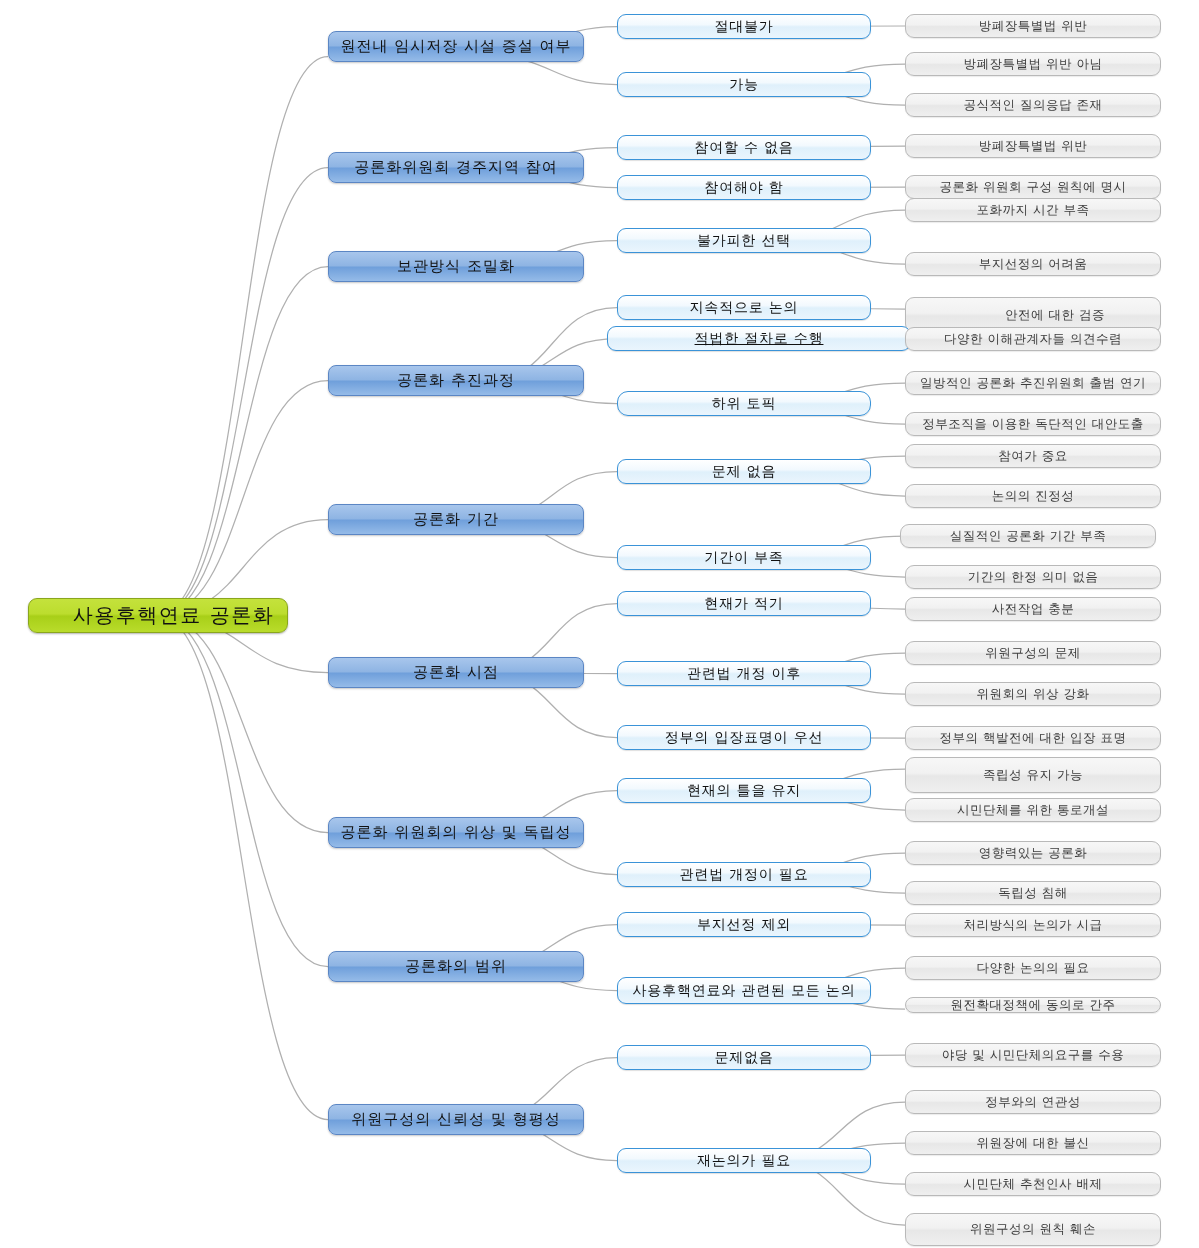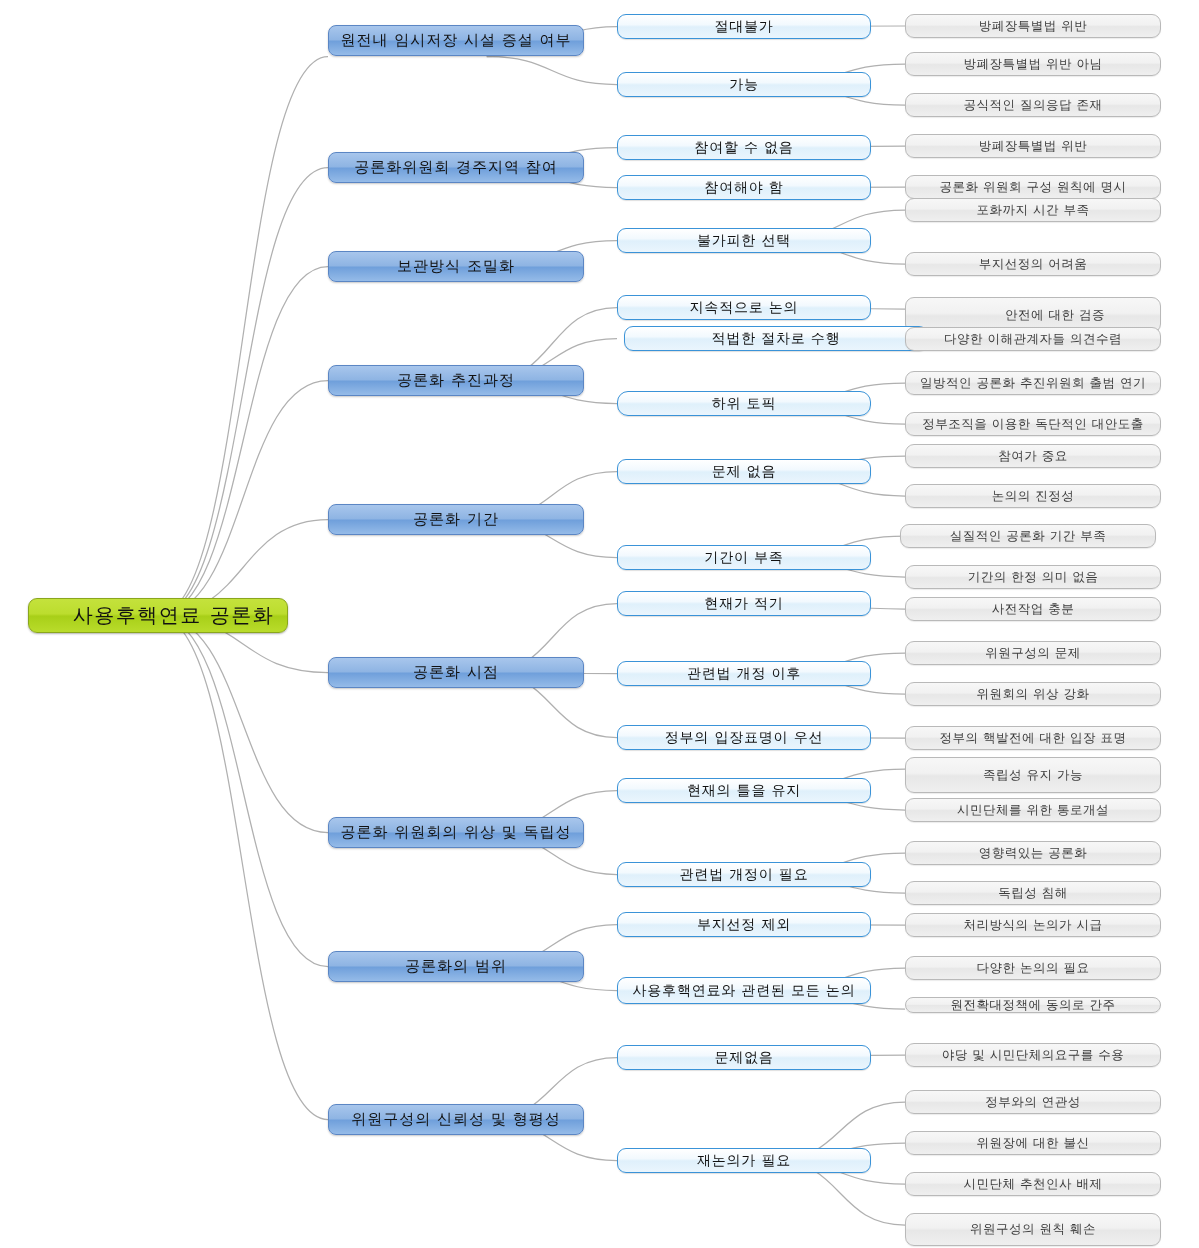--- a/index.html
+++ b/index.html
@@ -119,39 +119,39 @@
       <path d="M 486.72 1119.5 C 554.4656 1119.5, 549.2544 1057.5, 617 1057.5" fill="none" stroke="#b0b0b0" stroke-width="1.25"></path>
       <path d="M 774.48 1057.5 C 842.3504 1057.5, 837.1296 1055, 905 1055" fill="none" stroke="#b0b0b0" stroke-width="1.25"></path>
       <path d="M 486.72 1119.5 C 554.4656 1119.5, 549.2544 1160.5, 617 1160.5" fill="none" stroke="#b0b0b0" stroke-width="1.25"></path>
       <path d="M 774.48 1160.5 C 842.3504 1160.5, 837.1296 1102, 905 1102" fill="none" stroke="#b0b0b0" stroke-width="1.25"></path>
       <path d="M 774.48 1160.5 C 842.3504 1160.5, 837.1296 1143, 905 1143" fill="none" stroke="#b0b0b0" stroke-width="1.25"></path>
       <path d="M 774.48 1160.5 C 842.3504 1160.5, 837.1296 1184, 905 1184" fill="none" stroke="#b0b0b0" stroke-width="1.25"></path>
       <path d="M 774.48 1160.5 C 842.3504 1160.5, 837.1296 1225, 905 1225" fill="none" stroke="#b0b0b0" stroke-width="1.25"></path>
     </svg>
   <div id="nodes">
       <div class="node n-root" style="left: 28px; top: 598px; width: 260px; height: 35px; padding-left: 31px;">사용후핵연료 공론화</div>
-      <div class="node n-l2" style="left: 328px; top: 25px; width: 256px; height: 31px; text-align: center;">원전내 임시저장 시설 증설 여부</div>
+      <div class="node n-l2" style="left: 328px; top: 31px; width: 256px; height: 31px; text-align: center;">원전내 임시저장 시설 증설 여부</div>
       <div class="node n-l3" style="left: 617px; top: 14px; width: 254px; height: 25px;">절대불가</div>
       <div class="node n-l4" style="left: 905px; top: 14px; width: 256px; height: 24px;">방폐장특별법 위반</div>
       <div class="node n-l3" style="left: 617px; top: 72px; width: 254px; height: 25px;">가능</div>
       <div class="node n-l4" style="left: 905px; top: 52px; width: 256px; height: 24px;">방폐장특별법 위반 아님</div>
       <div class="node n-l4" style="left: 905px; top: 93px; width: 256px; height: 24px;">공식적인 질의응답 존재</div>
       <div class="node n-l2" style="left: 328px; top: 152px; width: 256px; height: 31px;">공론화위원회 경주지역 참여</div>
       <div class="node n-l3" style="left: 617px; top: 135px; width: 254px; height: 25px;">참여할 수 없음</div>
       <div class="node n-l4" style="left: 905px; top: 134px; width: 256px; height: 24px;">방폐장특별법 위반</div>
       <div class="node n-l3" style="left: 617px; top: 175px; width: 254px; height: 25px;">참여해야 함</div>
       <div class="node n-l4" style="left: 905px; top: 175px; width: 256px; height: 24px;">공론화 위원회 구성 원칙에 명시</div>
       <div class="node n-l2" style="left: 328px; top: 251px; width: 256px; height: 31px; border-radius: 8px;">보관방식 조밀화</div>
       <div class="node n-l3" style="left: 617px; top: 228px; width: 254px; height: 25px;">불가피한 선택</div>
       <div class="node n-l4" style="left: 905px; top: 198px; width: 256px; height: 24px;">포화까지 시간 부족</div>
       <div class="node n-l4" style="left: 905px; top: 252px; width: 256px; height: 24px;">부지선정의 어려움</div>
       <div class="node n-l2" style="left: 328px; top: 365px; width: 256px; height: 31px;">공론화 추진과정</div>
       <div class="node n-l3" style="left: 617px; top: 295px; width: 254px; height: 25px;">지속적으로 논의</div>
       <div class="node n-l4" style="left: 905px; top: 297px; width: 256px; height: 36px; padding-left: 44px;">안전에 대한 검증</div>
-      <div class="node n-l3" style="left: 624px; top: 326px; width: 304px; height: 25px;">적법한 절차로 수행</div>
+      <div class="node n-l3" style="left: 607px; top: 326px; width: 304px; height: 25px; text-decoration: underline;">적법한 절차로 수행</div>
       <div class="node n-l4" style="left: 905px; top: 327px; width: 256px; height: 24px;">다양한 이해관계자들 의견수렴</div>
       <div class="node n-l3" style="left: 617px; top: 391px; width: 254px; height: 25px; border-radius: 11px;">하위 토픽</div>
       <div class="node n-l4" style="left: 905px; top: 371px; width: 256px; height: 24px;">일방적인 공론화 추진위원회 출범 연기</div>
       <div class="node n-l4" style="left: 905px; top: 412px; width: 256px; height: 24px;">정부조직을 이용한 독단적인 대안도출</div>
       <div class="node n-l2" style="left: 328px; top: 504px; width: 256px; height: 31px;">공론화 기간</div>
       <div class="node n-l3" style="left: 617px; top: 459px; width: 254px; height: 25px;">문제 없음</div>
       <div class="node n-l4" style="left: 905px; top: 444px; width: 256px; height: 24px;">참여가 중요</div>
       <div class="node n-l4" style="left: 905px; top: 484px; width: 256px; height: 24px;">논의의 진정성</div>
       <div class="node n-l3" style="left: 617px; top: 545px; width: 254px; height: 25px;">기간이 부족</div>
       <div class="node n-l4" style="left: 900px; top: 524px; width: 256px; height: 24px;">실질적인 공론화 기간 부족</div>

